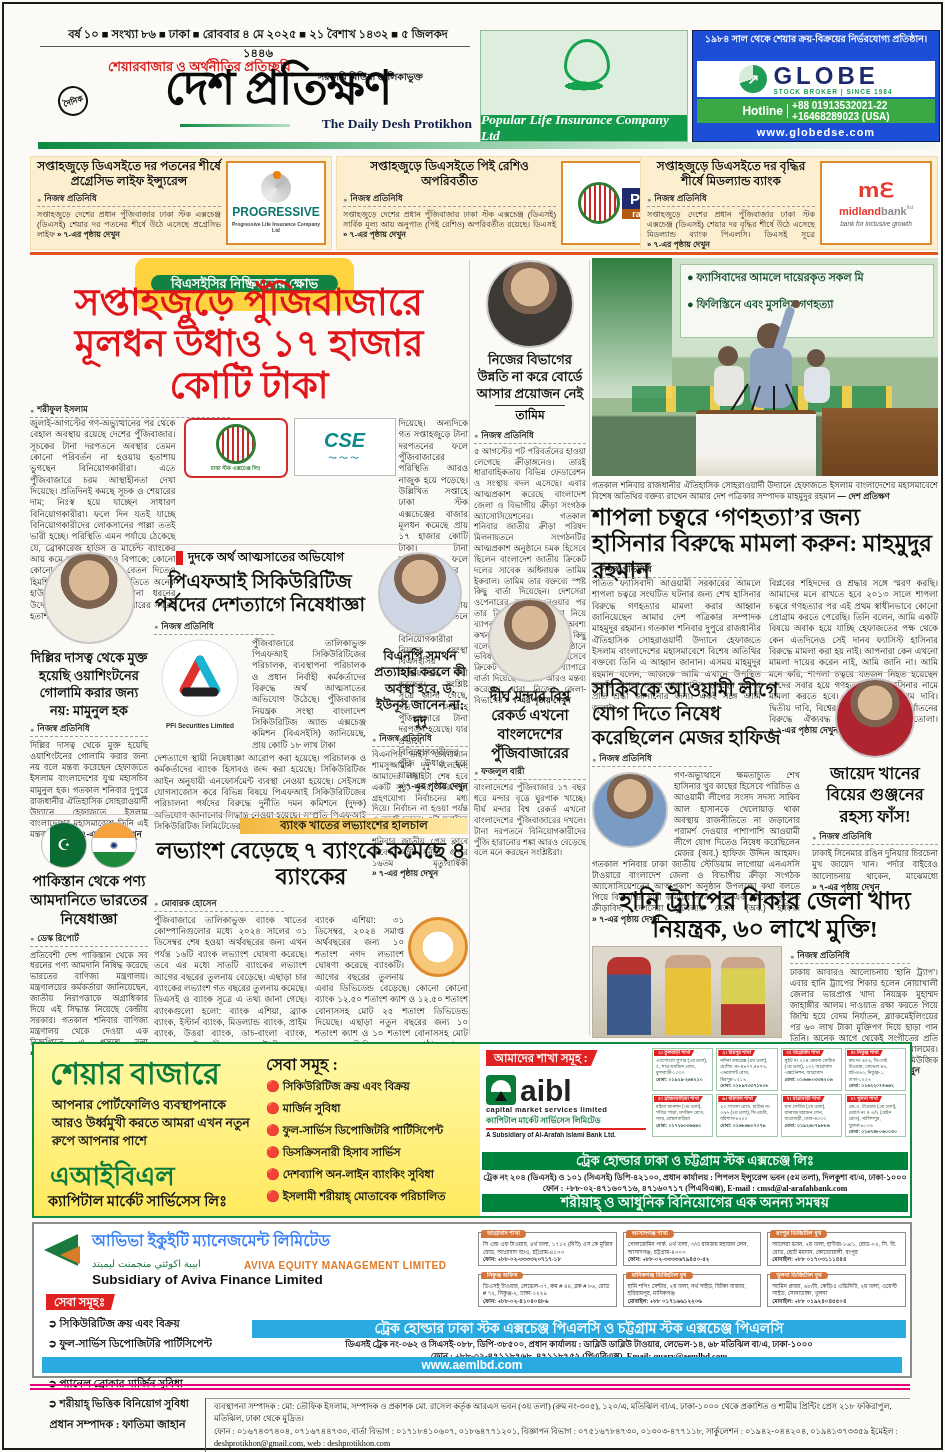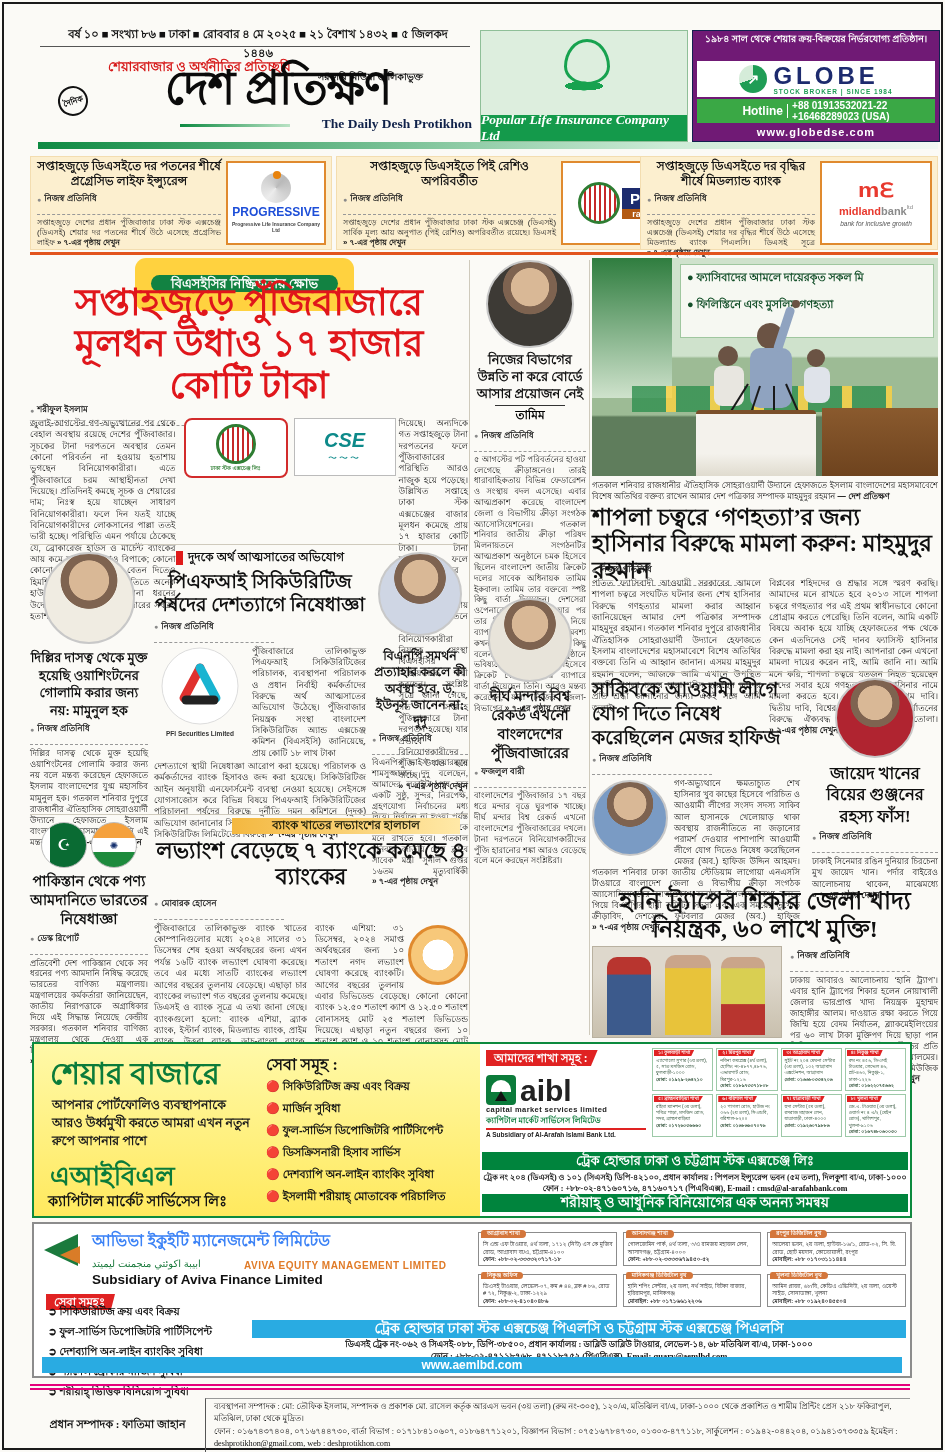--- a/index.html
+++ b/index.html
@@ -1,21 +1,21 @@
 <!DOCTYPE html>
 <html><head>
 <meta charset="utf-8">
 <style>
   html,body{margin:0;padding:0}
   body{width:945px;height:1452px;position:relative;background:#fbfaf6;font-family:"Liberation Sans",sans-serif;overflow:hidden}
   .abs{position:absolute}
   .serif{font-family:"Liberation Serif",serif}
   .frame{position:absolute;inset:2px;border:2px solid #1a1a1a;pointer-events:none}
   
-  .byline{display:flex;align-items:center;gap:3px;font:bold 8.5px "Liberation Sans",sans-serif;color:#222;border-bottom:1px dashed #999;padding-bottom:8px;margin:3px 0}
+  .byline{display:flex;align-items:center;gap:3px;font:bold 8.5px "Liberation Sans",sans-serif;color:#222;border-bottom:1px dashed #999;padding-bottom:0;margin:3px 0}
   .byline .dot{color:#8a8a8a;font-size:7px}
   .body-txt{font-size:8.6px;line-height:1.32;color:#161616;text-align:justify}
   .jump{font-weight:bold;color:#111;white-space:nowrap}
   .hl-red{color:#e0161b;font-weight:bold;text-align:center}
   .hl-blk{color:#0f0f0f;font-weight:bold;text-align:center}
   .portrait{border-radius:50%;border:2px solid #c8c8c8;background:radial-gradient(circle at 50% 30%,#d9b896 0 26%,#7e6350 27% 37%,var(--shirt,#44506b) 38% 100%)}
   .colrule{width:1px;background:#cfcabc}
   .rowrule{height:1px;background:#cfcabc}
   
   .teaser{position:absolute;top:156px;height:94px;background:#fcefcf;display:flex;box-shadow:0 0 0 1px #f3ddb0 inset}
@@ -50,21 +50,21 @@
 <div class="abs serif" style="left:86px;top:64px;width:384px;font-size:47px;font-weight:900;color:#0a0a0a;letter-spacing:-1px;text-align:center;line-height:1.05">দেশ প্রতিক্ষণ</div>
 <div class="abs" style="left:180px;top:124px;width:110px;height:3px;background:linear-gradient(90deg,#0d8a42,#b9e2c4)"></div>
 <div class="abs serif" style="left:292px;top:116px;width:180px;font-size:13.5px;font-weight:bold;color:#10224a;text-align:right">The Daily Desh Protikhon</div>
 
 <div class="abs" style="left:480px;top:30px;width:206px;height:110px;background:#ddeede;border:1px solid #8fbf98">
   <div class="abs" style="left:83px;top:8px;width:40px;height:40px;border:3px solid #17a24f;border-radius:50% 50% 50% 50%/60% 60% 40% 40%"></div>
   <div class="abs" style="left:73px;top:48px;width:60px;height:14px;background:radial-gradient(ellipse at center,#17a24f 0 45%,transparent 46%)"></div>
   <div class="abs serif" style="left:0;bottom:0;width:100%;height:26px;background:#149a4b;color:#fff;font-weight:bold;font-size:13.5px;display:flex;align-items:center;justify-content:center;font-style:italic">Popular Life Insurance Company Ltd</div>
 </div>
 
-<div class="abs" style="left:692px;top:30px;width:246px;height:110px;background:#701a75;border:1px solid #13204f">
+<div class="abs" style="left:692px;top:30px;width:246px;height:110px;background:#1d4ed8;border:1px solid #13204f">
   <div class="abs serif" style="left:4px;top:3px;width:238px;font-size:9.5px;font-weight:bold;color:#fff;text-align:center;line-height:1.25">১৯৮৪ সাল থেকে শেয়ার ক্রয়-বিক্রয়ের নির্ভরযোগ্য প্রতিষ্ঠান।</div>
   <div class="abs" style="left:4px;top:30px;width:238px;height:36px;background:#fff;display:flex;align-items:center;justify-content:center;gap:6px">
     <span style="width:28px;height:28px;border-radius:50%;background:conic-gradient(#1f9d55 0 70%,#d5ecd9 70% 100%);display:inline-flex;align-items:center;justify-content:center;color:#fff;font-weight:bold;font-size:14px">↗</span>
     <span style="display:inline-flex;flex-direction:column;align-items:flex-start">
       <span style="font-size:24px;font-weight:900;color:#1d2b6e;letter-spacing:4px;line-height:1">GLOBE</span>
       <span style="font-size:6.5px;font-weight:bold;color:#1f9d55;letter-spacing:1px">STOCK BROKER   |   SINCE 1984</span>
     </span>
   </div>
   <div class="abs" style="left:4px;top:68px;width:238px;height:24px;background:#3aa845;display:flex;align-items:center;justify-content:center;gap:4px">
     <span style="color:#fff;font-weight:bold;font-size:12px;border-right:1px solid #fff;padding-right:4px">Hotline</span>
@@ -84,21 +84,21 @@
     <div class="byline">
         <span class="dot">●</span>
         <span>নিজস্ব প্রতিনিধি</span>
       </div>
     <div class="tbody"><span>সপ্তাহজুড়ে দেশের প্রধান পুঁজিবাজার ঢাকা স্টক এক্সচেঞ্জ (ডিএসই) শেয়ার দর পতনের শীর্ষে উঠে এসেছে প্রগ্রেসিভ লাইফ</span> <span class="jump">» ৭-এর পৃষ্ঠায় দেখুন</span></div>
   </div>
   <div class="logoframe">
     <span style="width:30px;height:30px;border-radius:50%;background:conic-gradient(from 40deg,#b9b9b9,#ececec,#b9b9b9);position:relative;display:inline-block">
         <span style="position:absolute;top:-2px;left:12px;width:8px;height:8px;border-radius:50%;background:#e8820c"></span>
       </span>
-    <span style="font-size:12px;font-weight:900;color:#1d4ed8;letter-spacing:0">PROGRESSIVE</span>
+    <span style="font-size:12px;font-weight:900;color:#0f766e;letter-spacing:0">PROGRESSIVE</span>
     <span style="font-size:5px;font-weight:bold;color:#444">Progressive Life Insurance Company Ltd</span>
   </div>
 </div>
 
 <div class="teaser" style="left:336px;width:349px">
   <div class="txt">
     <h3>সপ্তাহজুড়ে ডিএসইতে পিই রেশিও অপরিবর্তীত</h3>
     <div class="byline">
         <span class="dot">●</span>
         <span>নিজস্ব প্রতিনিধি</span>
@@ -288,21 +288,21 @@
       <span class="dot">●</span>
       <span>নিজস্ব প্রতিনিধি</span>
     </div>
   <div class="body-txt" style="font-size:8.2px">
     <span>বিএনপির ভাইস চেয়ারম্যান শামসুজ্জামান দুদু বলেছেন, আমাদের লড়াইটা শেষ হবে একটি সুষ্ঠু, সুন্দর, নিরপেক্ষ, গ্রহণযোগ্য নির্বাচনের মধ্য দিয়ে। নির্বাচন না হওয়া পর্যন্ত এ লড়াই চলবে। এটা সবাইকে মনে রাখতে হবে। গতকাল শনিবার জাতীয় প্রেস ক্লাবে সাবেক মন্ত্রী সুনীল গুপ্তর ১৬তম মৃত্যুবার্ষিকী</span>
     <span class="jump">» ৭-এর পৃষ্ঠায় দেখুন</span>
   </div>
 </div>
 
 <div class="abs rowrule" style="left:30px;top:814px;width:438px"></div>
-<div class="abs" style="left:232px;top:818px;width:228px;height:16px;background:linear-gradient(90deg,#f4b840,#ffe9a8);display:flex;align-items:center;justify-content:center">
+<div class="abs" style="left:240px;top:818px;width:228px;height:16px;background:linear-gradient(90deg,#f4b840,#ffe9a8);display:flex;align-items:center;justify-content:center">
   <span class="serif" style="font-weight:bold;font-size:11.5px;color:#20200a">ব্যাংক খাতের লভ্যাংশের হালচাল</span>
 </div>
 
 <div class="abs" style="left:30px;top:822px;width:118px">
   <div style="display:flex;justify-content:center;gap:4px">
     <span style="width:44px;height:44px;border-radius:50%;border:1px solid #bbb;background:linear-gradient(90deg,#fff 0 18%,#0a6b33 18% 100%);display:inline-flex;align-items:center;justify-content:center;color:#fff;font-size:15px">☪</span>
     <span style="width:44px;height:44px;border-radius:50%;border:1px solid #bbb;background:linear-gradient(180deg,#f5a13d 0 33%,#fff 33% 66%,#1d8a3c 66% 100%);display:inline-flex;align-items:center;justify-content:center;color:#15306e;font-size:10px">✺</span>
   </div>
   <div class="serif hl-blk" style="font-size:14.5px;line-height:1.3;margin-top:4px">পাকিস্তান থেকে পণ্য আমদানিতে ভারতের নিষেধাজ্ঞা</div>
   <div class="byline">
@@ -430,21 +430,21 @@
 </div>
 
 <div class="abs" style="left:32px;top:1222px;width:876px;height:152px;border:2px solid #8c8c8c;background:#fff">
   <span style="position:absolute;left:10px;top:10px;width:0;height:0;border-top:16px solid transparent;border-bottom:16px solid transparent;border-right:34px solid #1b7a3d"></span>
   <span style="position:absolute;left:26px;top:22px;width:0;height:0;border-top:9px solid transparent;border-bottom:9px solid transparent;border-right:20px solid #d97c28"></span>
   <div class="serif" style="position:absolute;left:58px;top:4px;font-size:16px;font-weight:900;color:#3b82f6">আভিভা ইকুইটি ম্যানেজমেন্ট লিমিটেড</div>
   <div style="position:absolute;left:58px;top:34px;font-size:10px;color:#1b7a3d">ابيبة اكوئتي منجمنت ليميتد</div>
   <div style="position:absolute;left:210px;top:36px;font-size:10px;font-weight:900;color:#e07b28;letter-spacing:.5px">AVIVA EQUITY MANAGEMENT LIMITED</div>
   <div style="position:absolute;left:58px;top:48px;font-size:13.5px;font-weight:900;color:#111">Subsidiary of Aviva Finance Limited</div>
   <div style="position:absolute;left:12px;top:68px"><span class="ribbon-red">সেবা সমূহঃ</span></div>
-  <ul class="svc serif" style="position:absolute;left:14px;top:80px;margin:0;padding:0;list-style:none;font-size:10.5px;font-weight:bold;color:#111">
+  <ul class="svc serif" style="position:absolute;left:14px;top:92px;margin:0;padding:0;list-style:none;font-size:10.5px;font-weight:bold;color:#111">
     <li>➲ <span>সিকিউরিটিজ ক্রয় এবং বিক্রয়</span></li>
     <li>➲ <span>ফুল-সার্ভিস ডিপোজিটরি পার্টিসিপেন্ট</span></li>
     <li>➲ <span>দেশব্যাপি অন-লাইন ব্যাংকিং সুবিধা</span></li>
     <li>➲ <span>প্যানেল ব্রোকার-মার্জিন সুবিধা</span></li>
     <li>➲ <span>শরীয়াহ্ ভিত্তিক বিনিয়োগ সুবিধা</span></li>
   </ul>
   <div class="abs" style="left:444px;top:8px;width:428px;display:grid;grid-template-columns:repeat(3,1fr);gap:8px 6px">
     <div class="av-card"><span class="av-head">আগ্রাবাদ শাখা</span><span>সি এন্ড এফ টাওয়ার, ৪র্থ তলা, ১৭১২ (নিউ) এস কে মুজিব রোড, আগ্রাবাদ বা/এ, চট্টগ্রাম-৪১০০</span><br><b>ফোন: +৮৮-০২-৩৩৩৩২০৭১৭-১৮</b></div>
     <div class="av-card"><span class="av-head">আসাদগঞ্জ শাখা</span><span>গোলজেমিন পার্ক, ৪র্থ তলা, ৩/এ রামজয় মহাজন লেন, আসাদগঞ্জ, চট্টগ্রাম-৪০০০</span><br><b>ফোন: +৮৮-০২-৩৩৩৩৬৭৯৪৫০-৫২</b></div>
     <div class="av-card"><span class="av-head">রংপুর ডিজিটাল বুথ</span><span>আলেয়া ভবন, ২য় তলা, হাউজ-১৬/১, রোড-০২, সি. বি. রোড, ছোট ময়দান, কোতোয়ালী, রংপুর</span><br><b>মোবাইল: +৮৮ ০১৭০৩১১১৪৪৪</b></div>

